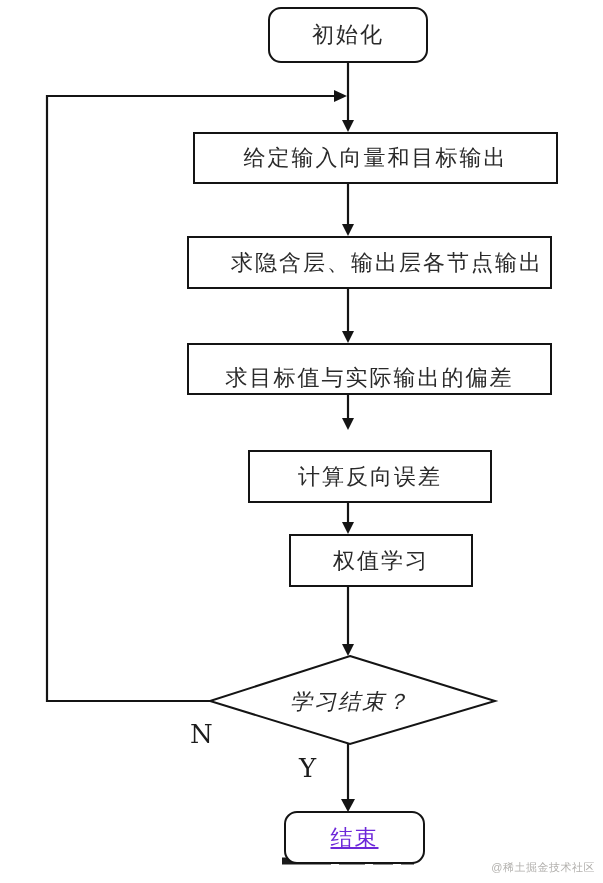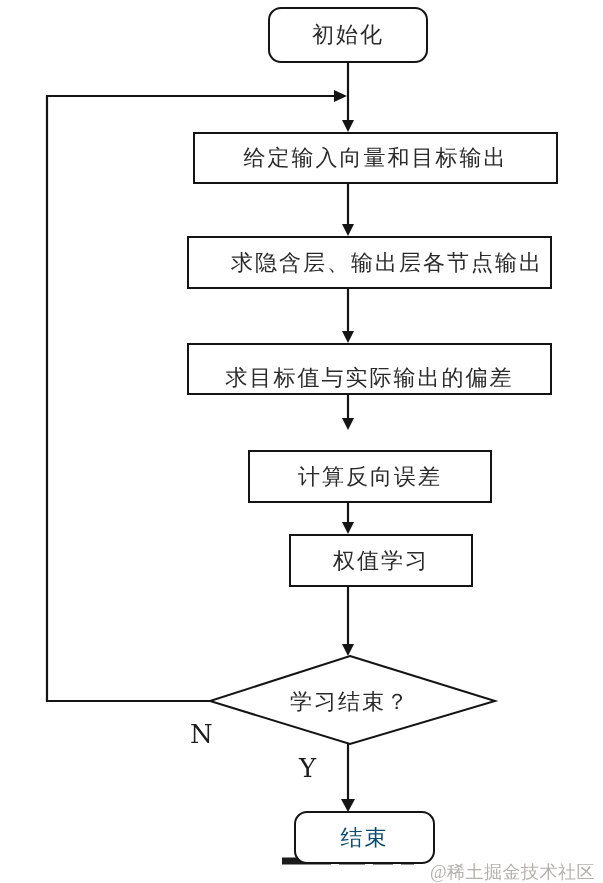--- a/index.html
+++ b/index.html
@@ -33,46 +33,47 @@
     letter-spacing: 2px;
     white-space: nowrap;
   }
   .rounded { border-radius: 13px; }
   .node-start  { left: 268px; top: 7px;   width: 160px; height: 56px; }
   .node-step1  { left: 187px; top: 132px; width: 365px; height: 52px; margin-left: 6px; }
   .node-step2  { left: 187px; top: 236px; width: 365px; height: 53px; padding-left: 35px; }
   .node-step3  { left: 187px; top: 343px; width: 365px; height: 52px; align-items: flex-end; }
   .node-step4  { left: 248px; top: 450px; width: 244px; height: 53px; }
   .node-step5  { left: 273px; top: 534px; width: 184px; height: 53px; margin-left: 16px; }
-  .node-end    { left: 294px; top: 811px; width: 141px; height: 53px; color: #0c4a6e; border-width: 2px; }
+  .node-end    { left: 284px; top: 811px; width: 141px; height: 53px; color: #6d28d9; border-width: 2px; text-decoration: underline; }
   .decision-label {
     position: absolute;
     left: 250px; top: 687px;
     width: 200px;
     text-align: center;
     color: #2a2a2a;
     font-size: 22px;
     letter-spacing: 2px;
+    font-style: italic;
   }
   .branch-label {
     position: absolute;
     color: #1c1c1c;
     font-size: 26px;
     font-family: "DejaVu Serif", "Liberation Serif", serif;
   }
   .label-n { left: 190px; top: 719px; }
   .label-y { left: 299px; top: 753px; }
   .watermark {
     position: absolute;
     right: 8px;
     top: 860px;
-    font-size: 18px;
+    font-size: 11px;
     color: #b3b1ae;
     letter-spacing: 0.5px;
-    font-family: Liberation Serif, serif;
+    font-family: Liberation Sans, sans-serif;
   }
 </style>
 </head>
 <body>
 
 <div class="canvas">
 
   <svg class="wires" viewBox="0 0 603 883" xmlns="http://www.w3.org/2000/svg">
 
     <path d="M348 63 V 124" stroke="#141414" stroke-width="2.2" fill="none"></path>

